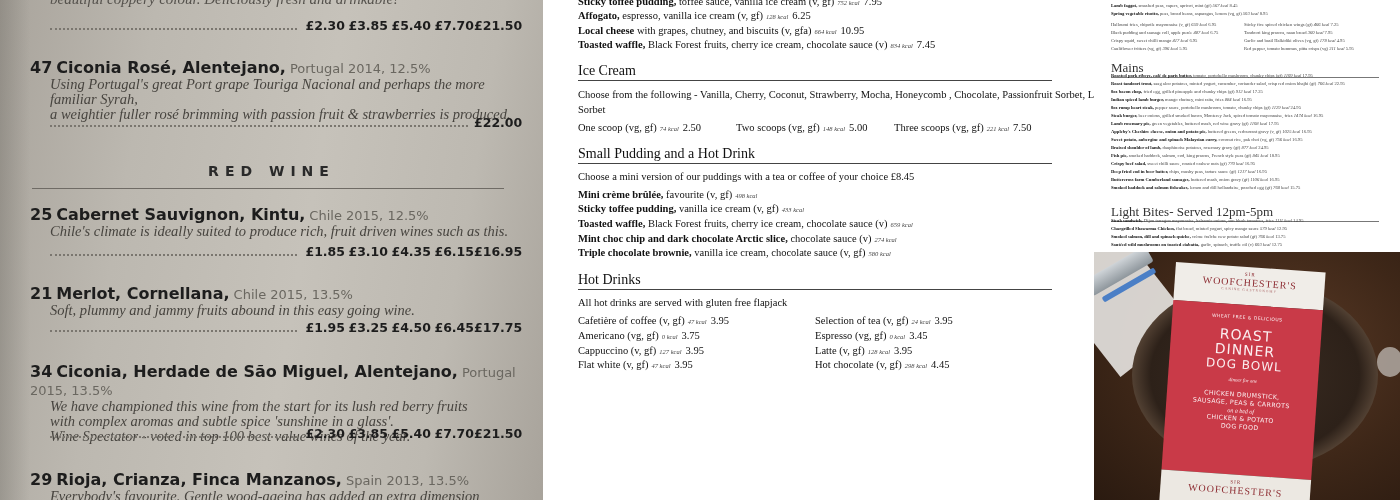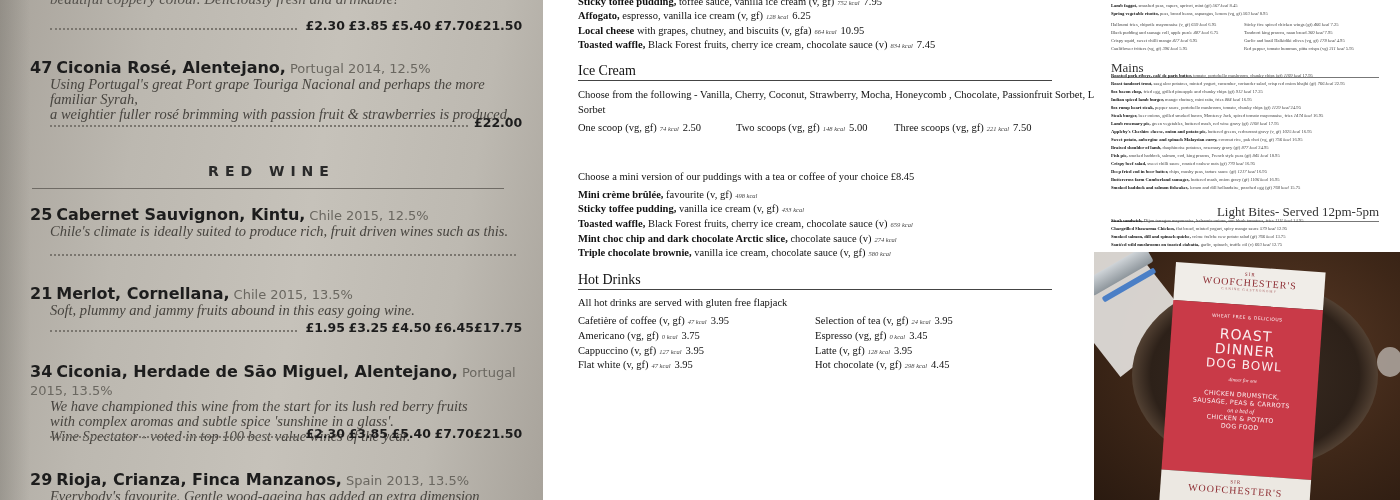--- a/index.html
+++ b/index.html
@@ -100,20 +100,27 @@
   <div class="item" style="top:205px;">
     <div>
       <span class="name">25</span>
       <span class="name">Cabernet Sauvignon, Kintu,</span>
       <span class="origin">Chile 2015, 12.5%</span>
     </div>
     <div class="desc">Chile's climate is ideally suited to produce rich, fruit driven wines such as this.</div>
   </div>
   <div class="price-row" style="top:243px;">
     <div class="dots"></div>
+    <div class="prices">
+      <span class="p0">£1.85</span>
+      <span class="px">£3.10</span>
+      <span class="px">£4.35</span>
+      <span class="px">£6.15</span>
+      <span class="plast">£16.95</span>
+    </div>
   </div>
 
   <div class="item" style="top:284px;">
     <div>
       <span class="name">21</span>
       <span class="name">Merlot, Cornellana,</span>
       <span class="origin">Chile 2015, 13.5%</span>
     </div>
     <div class="desc">Soft, plummy and jammy fruits abound in this easy going wine.</div>
   </div>
@@ -190,20 +197,21 @@
   </div>
   <div class="col2" style="left:193px; top:122px;">
     <span>Two scoops</span>
     <span>(vg, gf)</span><span class="kcal">148 kcal</span><span>5.00</span>
   </div>
   <div class="col2" style="left:351px; top:122px;">
     <span>Three scoops</span>
     <span>(vg, gf)</span><span class="kcal">221 kcal</span><span>7.50</span>
   </div>
 
+  <div class="h2" style="top:146px;">Small Pudding and a Hot Drink</div>
   <div class="line" style="top:171px;">Choose a mini version of our puddings with a tea or coffee of your choice £8.45</div>
   <div class="line" style="top:189px;">
     <b>Mini crème brûlée,</b>
     <span>favourite</span>
     <span>(v, gf)</span><span class="kcal">498 kcal</span>
   </div>
   <div class="line" style="top:203px;">
     <b>Sticky toffee pudding,</b>
     <span>vanilla ice cream</span>
     <span>(v, gf)</span><span class="kcal">433 kcal</span>
@@ -287,21 +295,21 @@
   <div class="sl" style="top:121px;"><b>Lamb rosemary pie,</b> <span>green vegetables, buttered mash, red wine gravy (gf)</span> <i>1108 kcal</i> <span>17.95</span></div>
   <div class="sl" style="top:129px;"><b>Appleby's Cheshire cheese, onion and potato pie,</b> <span>buttered greens, redcurrant gravy (v, gf)</span> <i>1025 kcal</i> <span>16.95</span></div>
   <div class="sl" style="top:137px;"><b>Sweet potato, aubergine and spinach Malaysian curry,</b> <span>coconut rice, pak choi (vg, gf)</span> <i>756 kcal</i> <span>16.95</span></div>
   <div class="sl" style="top:145px;"><b>Braised shoulder of lamb,</b> <span>dauphinoise potatoes, rosemary gravy (gf)</span> <i>877 kcal</i> <span>24.95</span></div>
   <div class="sl" style="top:153px;"><b>Fish pie,</b> <span>smoked haddock, salmon, cod, king prawns, French style peas (gf)</span> <i>845 kcal</i> <span>18.95</span></div>
   <div class="sl" style="top:161px;"><b>Crispy beef salad,</b> <span>sweet chilli sauce, roasted cashew nuts (gf)</span> <i>770 kcal</i> <span>16.95</span></div>
   <div class="sl" style="top:169px;"><b>Deep fried cod in beer batter,</b> <span>chips, mushy peas, tartare sauce (gf)</span> <i>1217 kcal</i> <span>16.95</span></div>
   <div class="sl" style="top:177px;"><b>Buttercross farm Cumberland sausages,</b> <span>buttered mash, onion gravy (gf)</span> <i>1106 kcal</i> <span>16.95</span></div>
   <div class="sl" style="top:185px;"><b>Smoked haddock and salmon fishcakes,</b> <span>lemon and dill hollandaise, poached egg (gf)</span> <i>760 kcal</i> <span>15.75</span></div>
 
-  <div class="h3" style="top:204px;text-align:right;">Light Bites- Served 12pm-5pm</div>
+  <div class="h3" style="top:204px;">Light Bites- Served 12pm-5pm</div>
   <div class="sl" style="top:218px;"><b>Steak sandwich,</b> <span>Dijon tarragon mayonnaise, balsamic onions, sun blush tomatoes, fries</span> <i>1111 kcal</i> <span>14.95</span></div>
   <div class="sl" style="top:226px;"><b>Chargrilled Shawarma Chicken,</b> <span>flat bread, minted yogurt, spicy mango sauce</span> <i>579 kcal</i> <span>12.95</span></div>
   <div class="sl" style="top:234px;"><b>Smoked salmon, dill and spinach quiche,</b> <span>crème fraîche new potato salad (gf)</span> <i>766 kcal</i> <span>13.75</span></div>
   <div class="sl" style="top:242px;"><b>Sautéed wild mushrooms on toasted ciabatta,</b> <span>garlic, spinach, truffle oil (v)</span> <i>603 kcal</i> <span>12.75</span></div>
 </div>
 
 <div class="photo">
   <div class="napkin"></div>
   <div class="fork"></div>
   <div class="fork2"></div>

